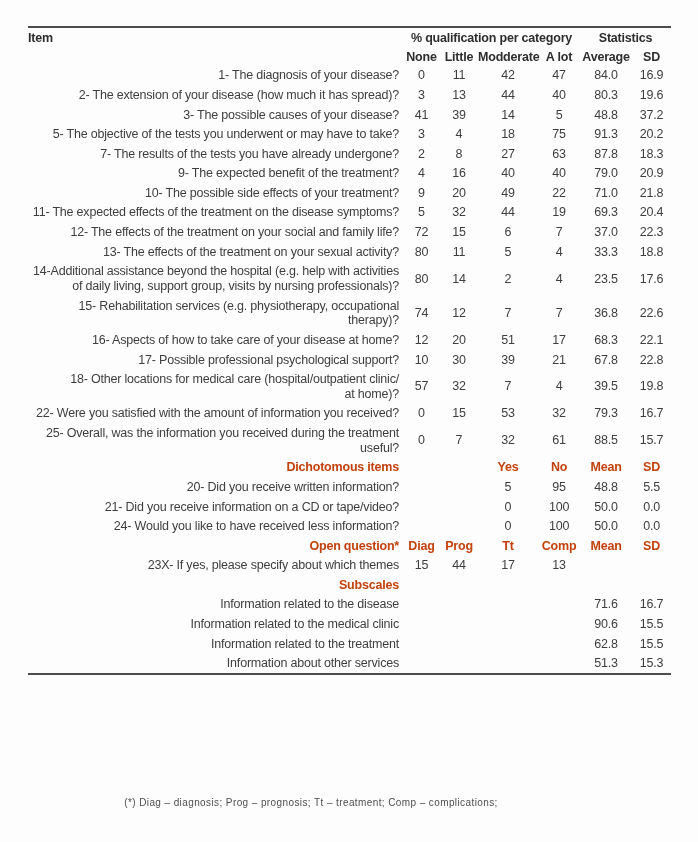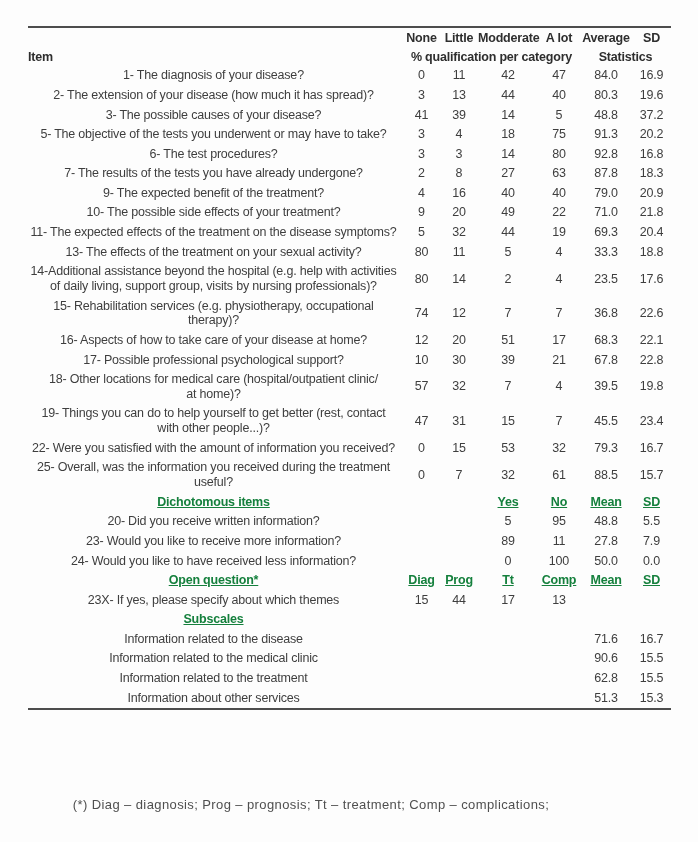--- a/index.html
+++ b/index.html
@@ -49,37 +49,36 @@
   th.h-item { text-align: left; }
   th.h-group { text-align: center; }
   th.h-col { text-align: center; }
 
   td {
     padding: 2.4px 0;
     line-height: 14.8px;
     vertical-align: middle;
   }
   td.item-cell {
-    text-align: center;
+    text-align: right;
     white-space: pre-line;
     padding-right: 4px;
   }
   td.value-cell { text-align: center; }
   tr.section-row td {
     font-weight: bold;
-    color: #15803d;
-    text-decoration: underline;
+    color: #c2410c;
   }
   .footnote {
     position: absolute;
     left: 0;
     top: 797px;
     width: 622px;
     text-align: center;
-    font-size: 13px;
+    font-size: 10px;
     letter-spacing: 0.4px;
     color: #4f4f4f;
   }
 </style>
 </head>
 <body>
 
 <div class="page">
   <div class="table-wrap">
     <table class="results">
@@ -87,33 +86,33 @@
         <col class="c-item">
           <col class="c-none">
           <col class="c-little">
           <col class="c-mod">
           <col class="c-alot">
           <col class="c-avg">
           <col class="c-sd">
       </colgroup>
       <thead>
         <tr>
+          <th class="h-item">Item</th>
+          <th class="h-group" colspan="4">% qualification per category</th>
+          <th class="h-group" colspan="2">Statistics</th>
+        </tr>
+        <tr>
           <th class="h-item"></th>
           <th class="h-col">None</th>
           <th class="h-col">Little</th>
           <th class="h-col">Modderate</th>
           <th class="h-col">A lot</th>
           <th class="h-col">Average</th>
           <th class="h-col">SD</th>
         </tr>
-        <tr>
-          <th class="h-item">Item</th>
-          <th class="h-group" colspan="4">% qualification per category</th>
-          <th class="h-group" colspan="2">Statistics</th>
-        </tr>
       </thead>
       <tbody id="table-body">
           <tr>
     <td class="item-cell">1- The diagnosis of your disease?</td>
     <td class="value-cell">0</td>
     <td class="value-cell">11</td>
     <td class="value-cell">42</td>
     <td class="value-cell">47</td>
     <td class="value-cell">84.0</td>
     <td class="value-cell">16.9</td>
@@ -139,29 +138,20 @@
           <tr>
     <td class="item-cell">5- The objective of the tests you underwent or may have to take?</td>
     <td class="value-cell">3</td>
     <td class="value-cell">4</td>
     <td class="value-cell">18</td>
     <td class="value-cell">75</td>
     <td class="value-cell">91.3</td>
     <td class="value-cell">20.2</td>
   </tr>
           <tr>
-    <td class="item-cell">6- The test procedures?</td>
-    <td class="value-cell">3</td>
-    <td class="value-cell">3</td>
-    <td class="value-cell">14</td>
-    <td class="value-cell">80</td>
-    <td class="value-cell">92.8</td>
-    <td class="value-cell">16.8</td>
-  </tr>
-          <tr>
     <td class="item-cell">7- The results of the tests you have already undergone?</td>
     <td class="value-cell">2</td>
     <td class="value-cell">8</td>
     <td class="value-cell">27</td>
     <td class="value-cell">63</td>
     <td class="value-cell">87.8</td>
     <td class="value-cell">18.3</td>
   </tr>
           <tr>
     <td class="item-cell">9- The expected benefit of the treatment?</td>
@@ -184,20 +174,29 @@
           <tr>
     <td class="item-cell">11- The expected effects of the treatment on the disease symptoms?</td>
     <td class="value-cell">5</td>
     <td class="value-cell">32</td>
     <td class="value-cell">44</td>
     <td class="value-cell">19</td>
     <td class="value-cell">69.3</td>
     <td class="value-cell">20.4</td>
   </tr>
           <tr>
+    <td class="item-cell">12- The effects of the treatment on your social and family life?</td>
+    <td class="value-cell">72</td>
+    <td class="value-cell">15</td>
+    <td class="value-cell">6</td>
+    <td class="value-cell">7</td>
+    <td class="value-cell">37.0</td>
+    <td class="value-cell">22.3</td>
+  </tr>
+          <tr>
     <td class="item-cell">13- The effects of the treatment on your sexual activity?</td>
     <td class="value-cell">80</td>
     <td class="value-cell">11</td>
     <td class="value-cell">5</td>
     <td class="value-cell">4</td>
     <td class="value-cell">33.3</td>
     <td class="value-cell">18.8</td>
   </tr>
           <tr>
     <td class="item-cell">14-Additional assistance beyond the hospital (e.g. help with activities
@@ -241,30 +240,20 @@
     <td class="item-cell">18- Other locations for medical care (hospital/outpatient clinic/
 at home)?</td>
     <td class="value-cell">57</td>
     <td class="value-cell">32</td>
     <td class="value-cell">7</td>
     <td class="value-cell">4</td>
     <td class="value-cell">39.5</td>
     <td class="value-cell">19.8</td>
   </tr>
           <tr>
-    <td class="item-cell">19- Things you can do to help yourself to get better (rest, contact
-with other people...)?</td>
-    <td class="value-cell">47</td>
-    <td class="value-cell">31</td>
-    <td class="value-cell">15</td>
-    <td class="value-cell">7</td>
-    <td class="value-cell">45.5</td>
-    <td class="value-cell">23.4</td>
-  </tr>
-          <tr>
     <td class="item-cell">22- Were you satisfied with the amount of information you received?</td>
     <td class="value-cell">0</td>
     <td class="value-cell">15</td>
     <td class="value-cell">53</td>
     <td class="value-cell">32</td>
     <td class="value-cell">79.3</td>
     <td class="value-cell">16.7</td>
   </tr>
           <tr>
     <td class="item-cell">25- Overall, was the information you received during the treatment
@@ -288,27 +277,27 @@
           <tr>
     <td class="item-cell">20- Did you receive written information?</td>
     <td class="value-cell"></td>
     <td class="value-cell"></td>
     <td class="value-cell">5</td>
     <td class="value-cell">95</td>
     <td class="value-cell">48.8</td>
     <td class="value-cell">5.5</td>
   </tr>
           <tr>
-    <td class="item-cell">23- Would you like to receive more information?</td>
-    <td class="value-cell"></td>
-    <td class="value-cell"></td>
-    <td class="value-cell">89</td>
-    <td class="value-cell">11</td>
-    <td class="value-cell">27.8</td>
-    <td class="value-cell">7.9</td>
+    <td class="item-cell">21- Did you receive information on a CD or tape/video?</td>
+    <td class="value-cell"></td>
+    <td class="value-cell"></td>
+    <td class="value-cell">0</td>
+    <td class="value-cell">100</td>
+    <td class="value-cell">50.0</td>
+    <td class="value-cell">0.0</td>
   </tr>
           <tr>
     <td class="item-cell">24- Would you like to have received less information?</td>
     <td class="value-cell"></td>
     <td class="value-cell"></td>
     <td class="value-cell">0</td>
     <td class="value-cell">100</td>
     <td class="value-cell">50.0</td>
     <td class="value-cell">0.0</td>
   </tr>

